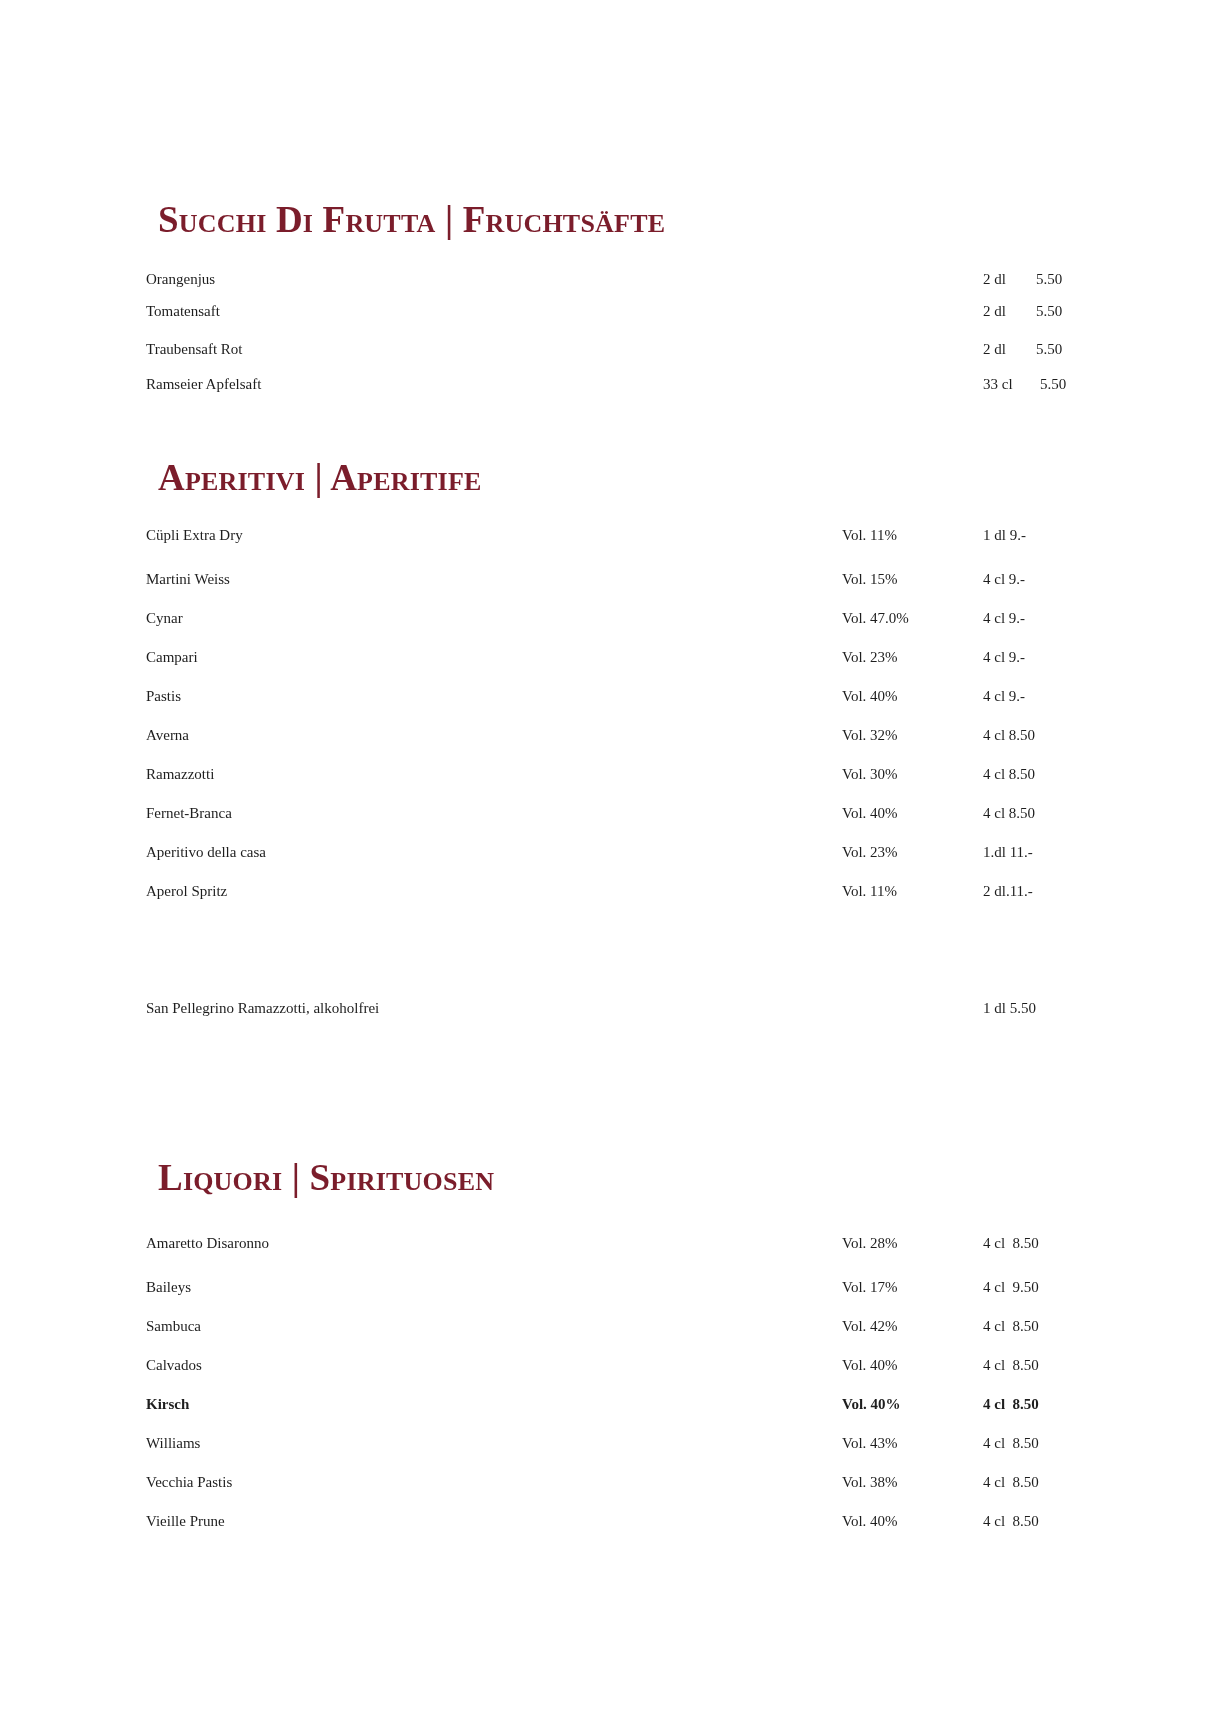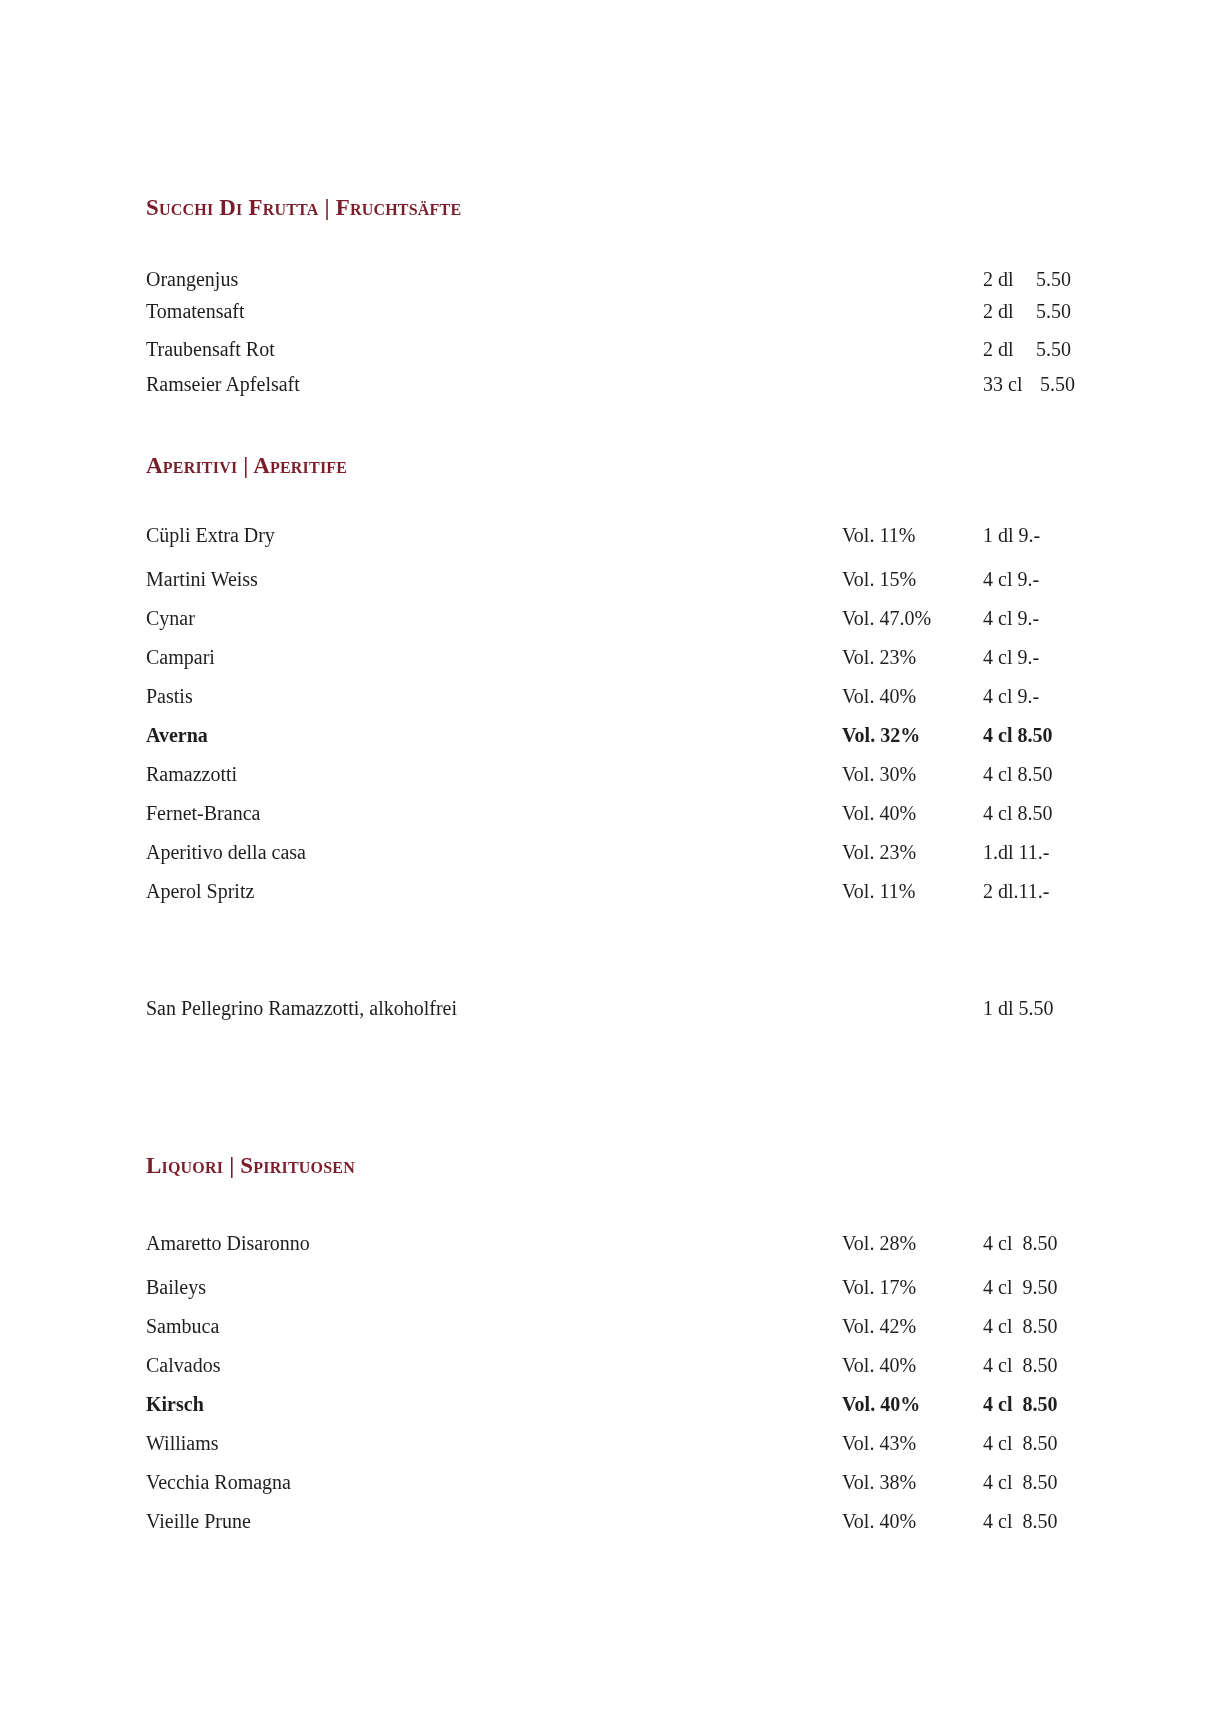--- a/index.html
+++ b/index.html
@@ -17,38 +17,38 @@
     }
     .page {
       position: absolute;
       left: 0; top: 0;
       width: 1222px;
       height: 1728px;
     }
     .heading {
       position: absolute;
       left: 146px;
-      margin: 0;
+      margin: 12px;
       font-family: "Liberation Serif", "DejaVu Serif", serif;
       font-weight: bold;
-      font-size: 23px;
+      font-size: 37px;
       font-variant: small-caps;
       letter-spacing: 0.2px;
       color: #7b1d2b;
       line-height: 30px;
       white-space: nowrap;
     }
     .row {
       position: absolute;
       left: 0;
       width: 1222px;
       height: 30px;
       line-height: 30px;
       font-family: "Liberation Serif", "DejaVu Serif", serif;
-      font-size: 20px;
+      font-size: 15px;
       color: #1e1e1e;
     }
     .row .name {
       position: absolute;
       left: 146px;
       white-space: nowrap;
     }
     .row .vol {
       position: absolute;
       left: 842px;
@@ -119,21 +119,21 @@
   <div class="row" style="top:642px;">
     <span class="name">Campari</span>
     <span class="vol">Vol. 23%</span>
     <span class="qty">4 cl 9.-</span>
   </div>
   <div class="row" style="top:681px;">
     <span class="name">Pastis</span>
     <span class="vol">Vol. 40%</span>
     <span class="qty">4 cl 9.-</span>
   </div>
-  <div class="row" style="top:720px;font-weight:bold;">
+  <div class="row" style="top:720px;">
     <span class="name">Averna</span>
     <span class="vol">Vol. 32%</span>
     <span class="qty">4 cl 8.50</span>
   </div>
   <div class="row" style="top:759px;">
     <span class="name">Ramazzotti</span>
     <span class="vol">Vol. 30%</span>
     <span class="qty">4 cl 8.50</span>
   </div>
   <div class="row" style="top:798px;">
@@ -183,21 +183,21 @@
     <span class="name">Kirsch</span>
     <span class="vol">Vol. 40%</span>
     <span class="qty" style="white-space:pre;">4 cl  8.50</span>
   </div>
   <div class="row" style="top:1428px;">
     <span class="name">Williams</span>
     <span class="vol">Vol. 43%</span>
     <span class="qty" style="white-space:pre;">4 cl  8.50</span>
   </div>
   <div class="row" style="top:1467px;">
-    <span class="name">Vecchia Romagna</span>
+    <span class="name">Vecchia Pastis</span>
     <span class="vol">Vol. 38%</span>
     <span class="qty" style="white-space:pre;">4 cl  8.50</span>
   </div>
   <div class="row" style="top:1506px;">
     <span class="name">Vieille Prune</span>
     <span class="vol">Vol. 40%</span>
     <span class="qty" style="white-space:pre;">4 cl  8.50</span>
   </div>
 
 </div>

